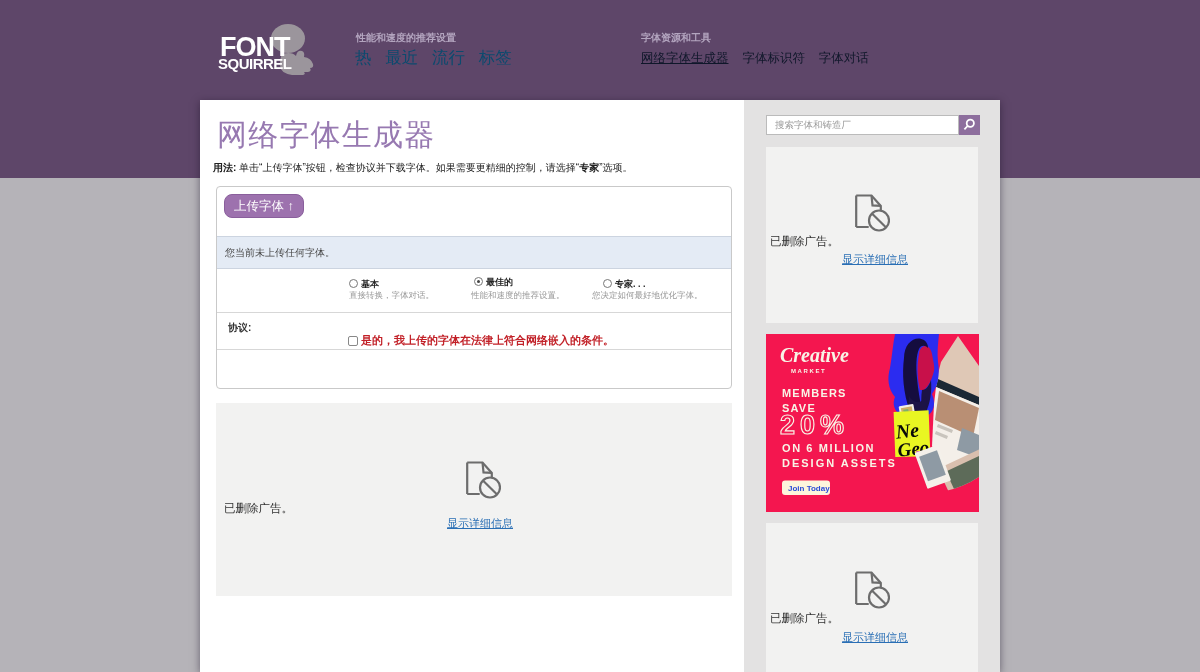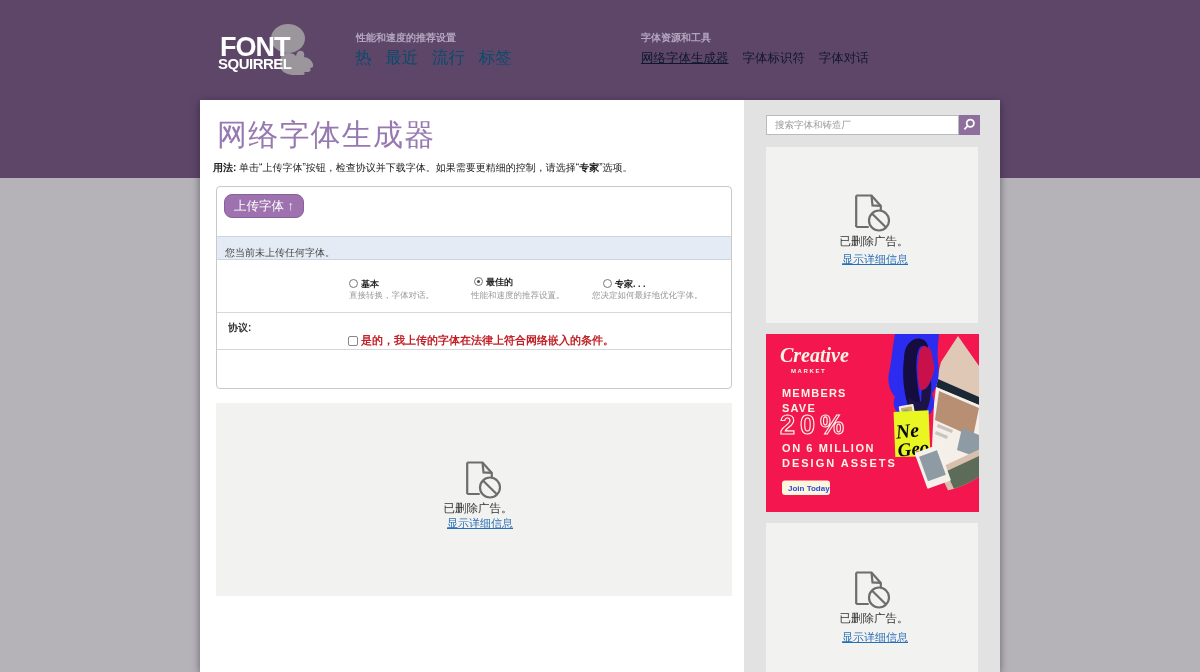--- a/index.html
+++ b/index.html
@@ -10,31 +10,31 @@
 #side{position:absolute;left:544px;top:0;width:256px;height:572px;background:#e3e2e2}
 
 .hsmall{font-size:10px;font-weight:bold;color:#b3a5bf}
 .hnav1{font-size:16.5px;color:#0c4a6e;white-space:nowrap}
 .hnav2{font-size:12.5px;color:#0f172a;white-space:nowrap}
 
 h1{position:absolute;left:17px;top:16px;font-size:30px;font-weight:400;color:#9779b1;line-height:1.25;letter-spacing:1.2px}
 #usage{position:absolute;left:13px;top:61px;font-size:10px;color:#222;white-space:nowrap}
 #form{position:absolute;left:16px;top:86px;width:516px;height:203px;border:1px solid #c9c9c9;border-radius:4px;background:#fff}
 #upbtn{position:absolute;left:7px;top:7px;width:80px;height:24px;background:#9d72ae;border:1px solid #8a5f9c;border-radius:8px;color:#fff;font-size:12.5px;text-align:center;line-height:22px}
-#bluebar{position:absolute;left:0;top:49px;width:514px;height:24px;background:#e4ebf5;border-top:1px solid #ccd4e0;border-bottom:1px solid #ccd4e0;color:#444;font-size:10px;line-height:31px;padding-left:8px}
+#bluebar{position:absolute;left:0;top:49px;width:514px;height:33px;background:#e4ebf5;border-top:1px solid #ccd4e0;border-bottom:1px solid #ccd4e0;color:#444;font-size:10px;line-height:31px;padding-left:8px}
 .rlbl{font-size:9px;font-weight:bold;color:#222;white-space:nowrap}
 .rdesc{font-size:8.5px;color:#9a9a9a;white-space:nowrap}
 .radio{display:inline-block;width:9px;height:9px;border:1px solid #777;border-radius:50%;background:#fff;vertical-align:-1px;margin-right:3px}
 .radio.sel{position:relative}
 .radio.sel:after{content:"";position:absolute;left:1.8px;top:1.8px;width:3.4px;height:3.4px;background:#444;border-radius:50%}
 #agreerow{position:absolute;left:0;top:125px;width:514px;height:37px;border-top:1px solid #d7d7d7}
 #emptyrow{position:absolute;left:0;top:162px;width:514px;height:39px;border-top:1px solid #d7d7d7}
 .chk{display:inline-block;width:10px;height:10px;border:1px solid #888;border-radius:2px;background:#fff;vertical-align:-1.5px;margin-right:5px}
 #admain{position:absolute;left:16px;top:303px;width:516px;height:193px;background:#f2f2f1}
-.adtxt{font-size:11.5px;color:#333;text-align:center}
+.adtxt{font-size:11.5px;color:#333;text-align:left}
 .adlink{font-size:11px;color:#2a6fb5;text-decoration:underline}
 
 #searchbox{position:absolute;left:22px;top:15px;width:193px;height:20px;background:#fff;border:1px solid #bbb;font-size:9.5px;color:#999;line-height:18px;padding-left:8px}
 #searchbtn{position:absolute;left:215px;top:15px;width:21px;height:20px;background:#8d6e9d}
 .sidead{position:absolute;left:22px;width:212px;background:#f2f2f1}
 </style>
 </head>
 <body>
 <div id="band"></div>
 

